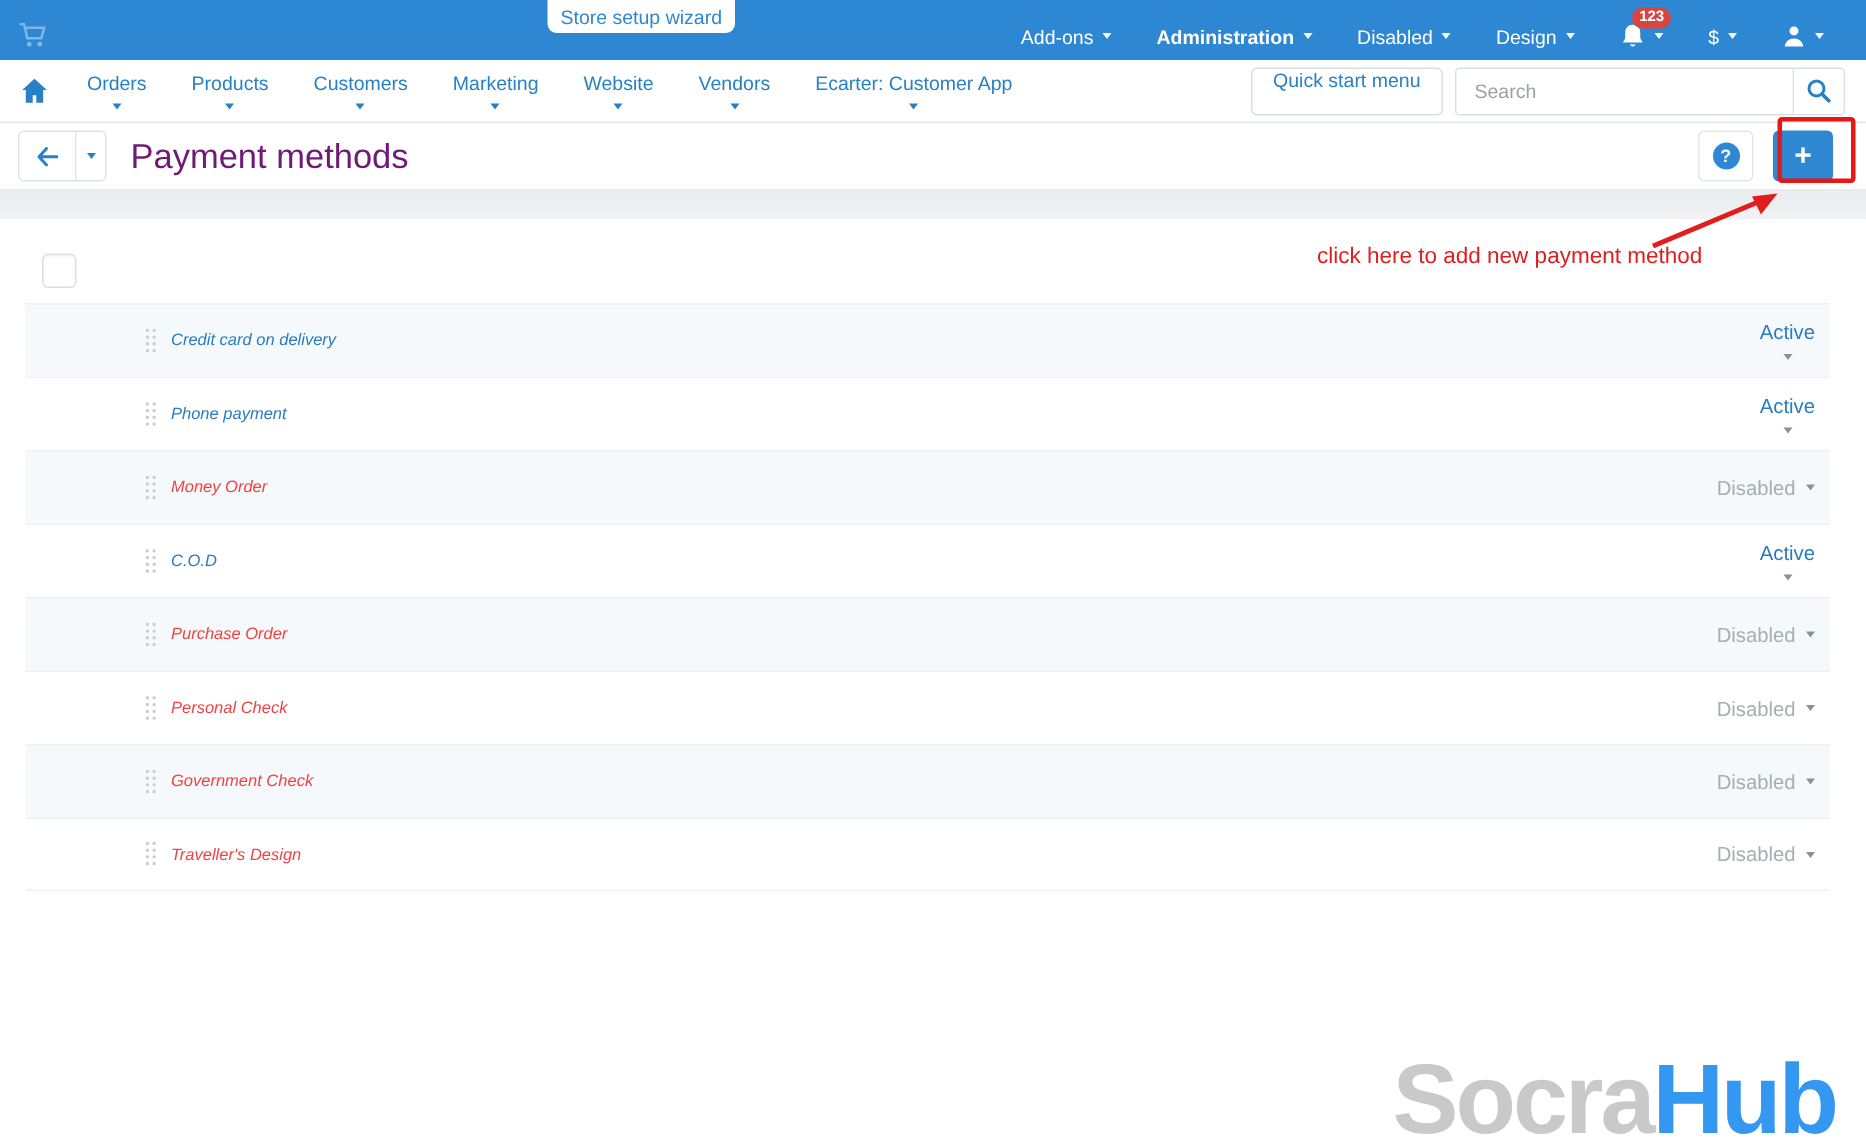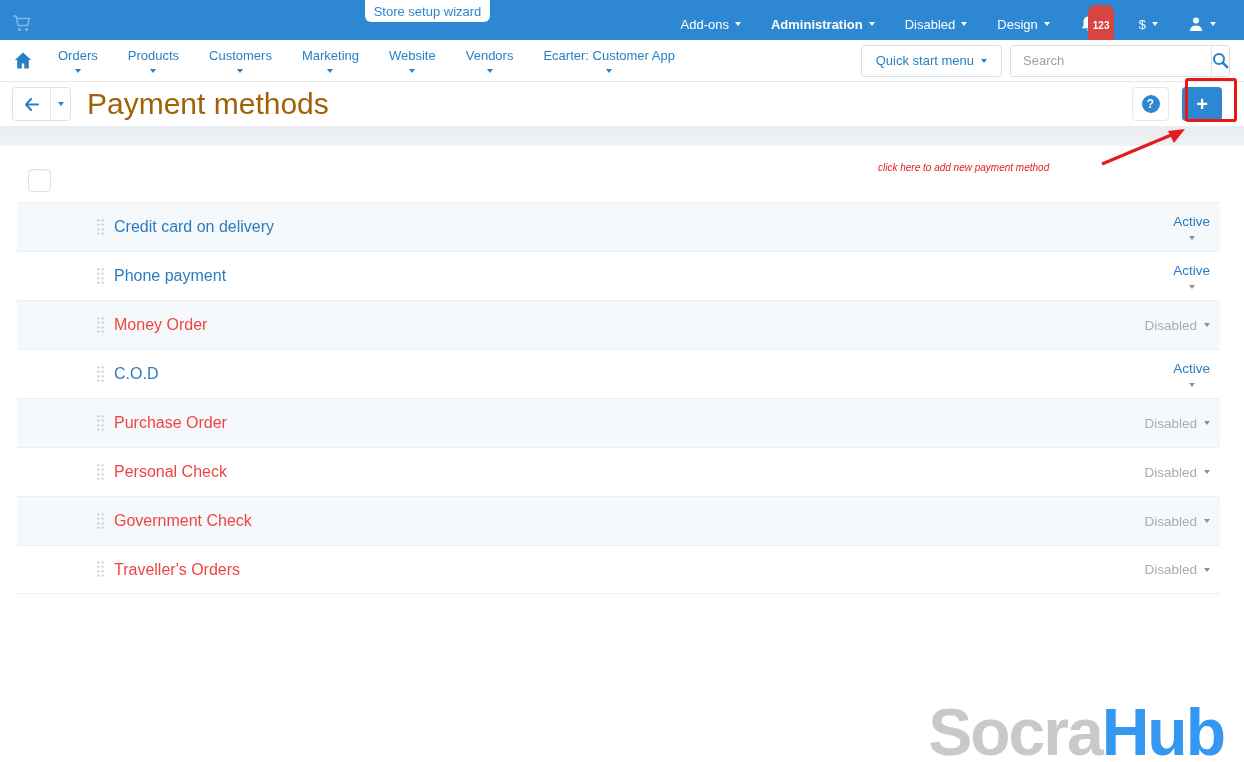--- a/index.html
+++ b/index.html
@@ -13,70 +13,70 @@
   .cart-wrap { margin-left:12px; display:flex; align-items:center; }
   .wizard-btn { position:absolute; left:365px; top:0; width:125px; height:22px; background:#fff; color:#2d87d2;
     border:none; border-radius:0 0 6px 6px; font-size:13px; font-family:inherit; cursor:pointer; }
   .topbar-right { margin-left:auto; display:flex; align-items:center; gap:30px; padding-right:28px; color:#fff; font-size:13px; }
   .top-menu { display:flex; align-items:center; gap:6px; cursor:pointer; white-space:nowrap; }
   .top-menu.bold { font-weight:bold; }
   .caret { display:inline-block; width:0; height:0; border-left:4px solid transparent; border-right:4px solid transparent; border-top:5px solid currentColor; }
   .caret.small { border-left-width:3.5px; border-right-width:3.5px; border-top-width:4.5px; }
   .bell-wrap { position:relative; display:flex; align-items:center; gap:6px; cursor:pointer; }
   .badge { position:absolute; top:-10px; left:8px; background:#d64541; color:#fff; font-size:10px; line-height:14px;
-    padding:14px 5px; border-radius:8px; font-weight:bold; }
+    padding:0 5px; border-radius:8px; font-weight:bold; }
 
   
   .mainnav { position:absolute; left:0; top:40px; width:1244px; height:42px; background:#fff; border-bottom:1px solid #e5e8eb;
     display:flex; align-items:center; padding:0 14px; }
   .home-btn { display:flex; align-items:center; margin-right:26px; cursor:pointer; }
   .nav-items { display:flex; align-items:center; gap:30px; }
   .nav-item { display:flex; align-items:center; gap:6px; color:#2781c4; font-size:13px; font-weight:500; cursor:pointer; white-space:nowrap;flex-direction:column; }
   .nav-right { margin-left:auto; display:flex; align-items:center; gap:8px; }
-  .quickstart-btn { display:flex; align-items:center; gap:7px; background:#fff; border:1px solid #d9dee2; border-radius:4px;
-    height:32px; padding:0 14px; color:#2781c4; font-size:13px; font-family:inherit; cursor:pointer; }
-  .searchbox { display:flex; align-items:stretch; border:1px solid #d9dee2; border-radius:3px; height:32px; width:220px; background:#fff; overflow:hidden; }
+  .quickstart-btn { display:flex; align-items:center; gap:25px; background:#fff; border:1px solid #d9dee2; border-radius:4px;
+    height:32px; padding:0 14px; color:#2781c4; font-size:13px; font-family:inherit; cursor:pointer;flex-direction:column; }
+  .searchbox { display:flex; align-items:stretch; border:1px solid #d9dee2; border-radius:3px; height:32px; width:260px; background:#fff; overflow:hidden; }
   .searchbox input { flex:1; border:none; outline:none; padding:0 12px; font-size:13px; color:#555; font-family:inherit; }
   .searchbox input::placeholder { color:#9aa1a8; }
   .search-btn { width:34px; border:none; border-left:1px solid #e2e6ea; background:#fff; display:flex; align-items:center; justify-content:center; cursor:pointer; }
 
   
   .titlebar { position:absolute; left:0; top:82px; width:1244px; height:44px; background:#fff; display:flex; align-items:center; padding:0 12px; }
   .back-group { display:flex; height:34px; border:1px solid #dde1e5; border-radius:4px; overflow:hidden; background:#fff; }
   .back-btn { width:37px; border:none; background:#fff; color:#2781c4; font-size:16px; cursor:pointer; display:flex; align-items:center; justify-content:center; font-family:inherit; }
   .back-caret-btn { width:20px; border:none; border-left:1px solid #e3e7ea; background:#fff; color:#2781c4; cursor:pointer; display:flex; align-items:center; justify-content:center; }
-  .page-title { font-size:30px; color:#a16207; margin-left:16px; }
+  .page-title { font-size:23px; color:#701a75; margin-left:16px; }
   .titlebar-right { margin-left:auto; display:flex; align-items:center; gap:13px; padding-right:10px; }
   .help-btn { width:37px; height:34px; background:#fff; border:1px solid #e3e7ea; border-radius:4px; display:flex; align-items:center; justify-content:center; cursor:pointer; }
   .help-circle { width:18px; height:18px; border-radius:50%; background:#2d87d2; color:#fff; font-size:12px; font-weight:bold; display:flex; align-items:center; justify-content:center; }
   .add-btn { width:40px; height:34px; background:#2d87d2; border:none; border-radius:4px; color:#fff; font-size:20px; font-weight:bold; cursor:pointer; display:flex; align-items:center; justify-content:center; font-family:inherit; }
 
   .grayband { position:absolute; left:0; top:126px; width:1244px; height:20px; background:linear-gradient(#e9ecef, #f0f2f4); }
 
   
   .content { position:absolute; left:0; top:146px; width:1244px; height:616px; background:#fff; }
   .select-all { position:absolute; left:28px; top:23px; width:23px; height:23px; border:1px solid #dce0e4; border-radius:4px;
     background:#fff; box-shadow:inset 0 1px 2px rgba(0,0,0,0.05); cursor:pointer; }
   .rows { position:absolute; left:17px; top:56px; width:1203px; }
   .prow { height:49px; display:flex; align-items:center; border-top:1px solid #edf0f3; }
   .prow:last-child { border-bottom:1px solid #edf0f3; }
   .prow.alt { background:#f6f9fb; }
   .drag-handle { width:9px; height:19px; margin-left:79px; cursor:grab;
     background-image:radial-gradient(#c6ccd2 1.1px, transparent 1.2px); background-size:4.5px 4.5px; background-position:0 0; }
-  .prow-name { margin-left:9px; font-size:16px; cursor:pointer; }
+  .prow-name { margin-left:9px; font-size:11px; cursor:pointer;font-style:italic; }
   .prow-name.active { color:#2a7cc0; }
   .prow-name.disabled { color:#ef4444; }
   .prow-status { margin-left:auto; margin-right:10px; display:flex; align-items:center; gap:7px; font-size:13.5px; cursor:pointer; }
   .prow-status.active { color:#2a7cc0;flex-direction:column; }
   .prow-status.disabled { color:#a7adb3; }
   .prow-status .caret { color:#8a9197; }
 
   
   .red-rect { position:absolute; left:1185px; top:78px; width:52px; height:44px; border:3px solid #e81717; border-radius:3px; pointer-events:none; }
-  .annot-text { position:absolute; left:878px; top:162px; color:#e11d1d; font-size:10px; pointer-events:none;font-style:italic; }
+  .annot-text { position:absolute; left:878px; top:162px; color:#e11d1d; font-size:15px; pointer-events:none; }
   .annot-arrow { position:absolute; left:1040px; top:118px; pointer-events:none; }
 
   
   .watermark { position:absolute; right:20px; bottom:-8px; font-size:66px; font-weight:bold; letter-spacing:-2px; pointer-events:none; }
   .wm-gray { color:#c9c9c9; }
   .wm-blue { color:#3498f3; }
 
   svg { display:block; }
 </style>
 </head>
@@ -279,21 +279,21 @@
         <div class="prow alt">
           <span class="drag-handle"></span>
           <span class="prow-name disabled">Government Check</span>
           <span class="prow-status disabled">
             <span>Disabled</span>
             <span class="caret small"></span>
           </span>
         </div>
         <div class="prow">
           <span class="drag-handle"></span>
-          <span class="prow-name disabled">Traveller's Orders</span>
+          <span class="prow-name disabled">Traveller's Design</span>
           <span class="prow-status disabled">
             <span>Disabled</span>
             <span class="caret small"></span>
           </span>
         </div>
       </div>
   </div>
 
   <div class="red-rect"></div>
   <span class="annot-text">click here to add new payment method</span>

